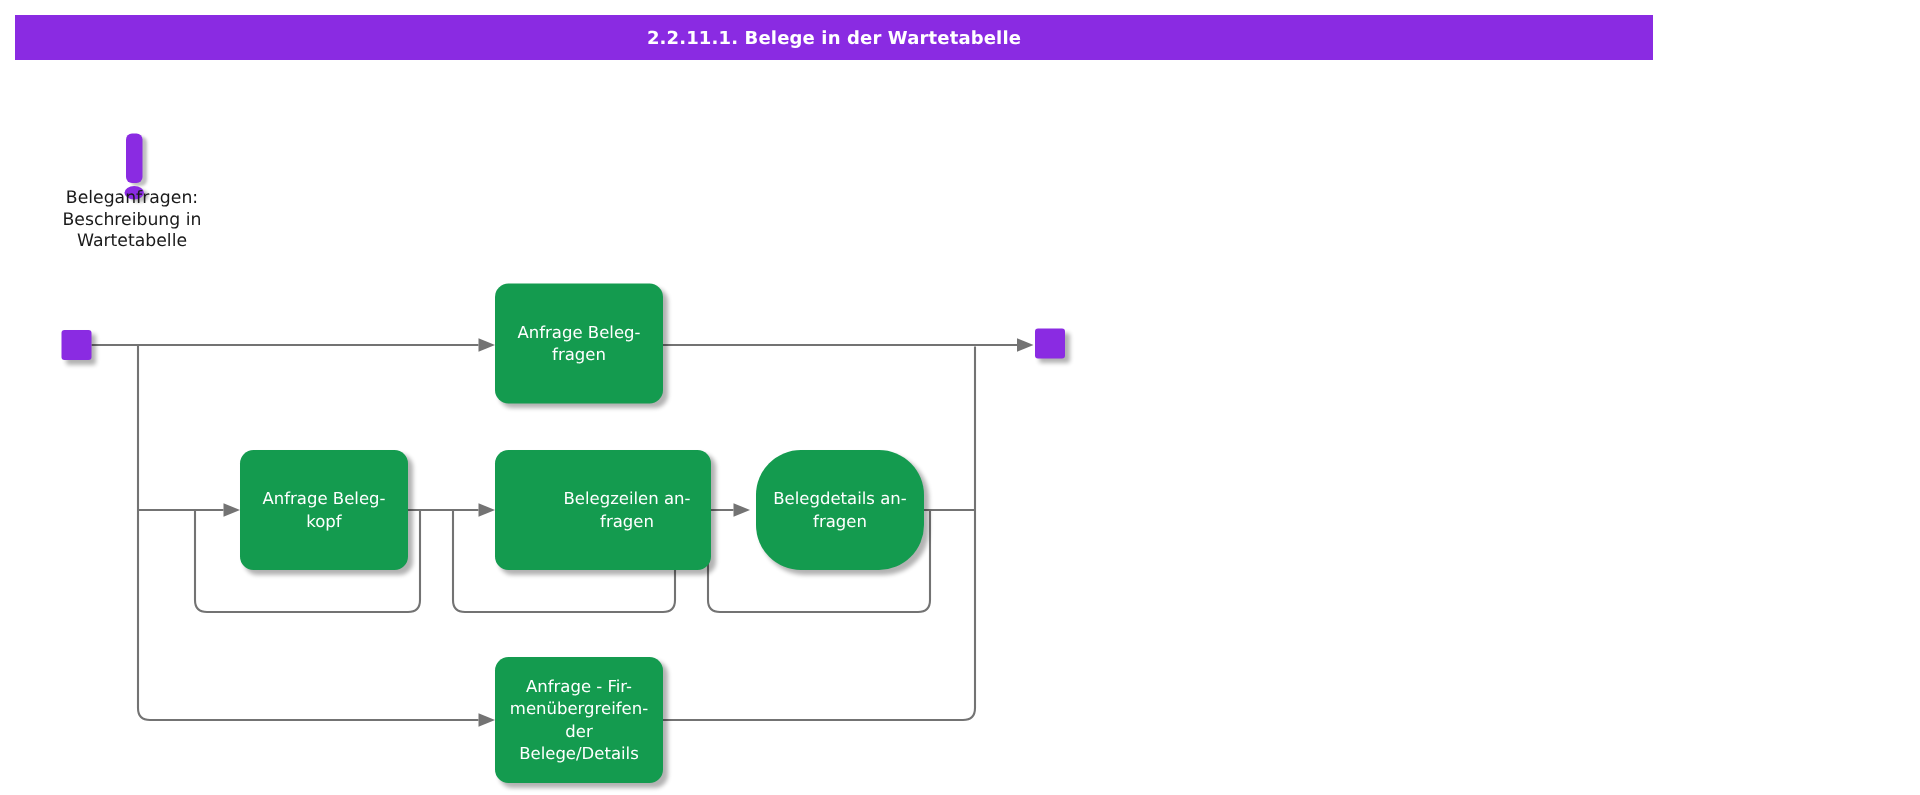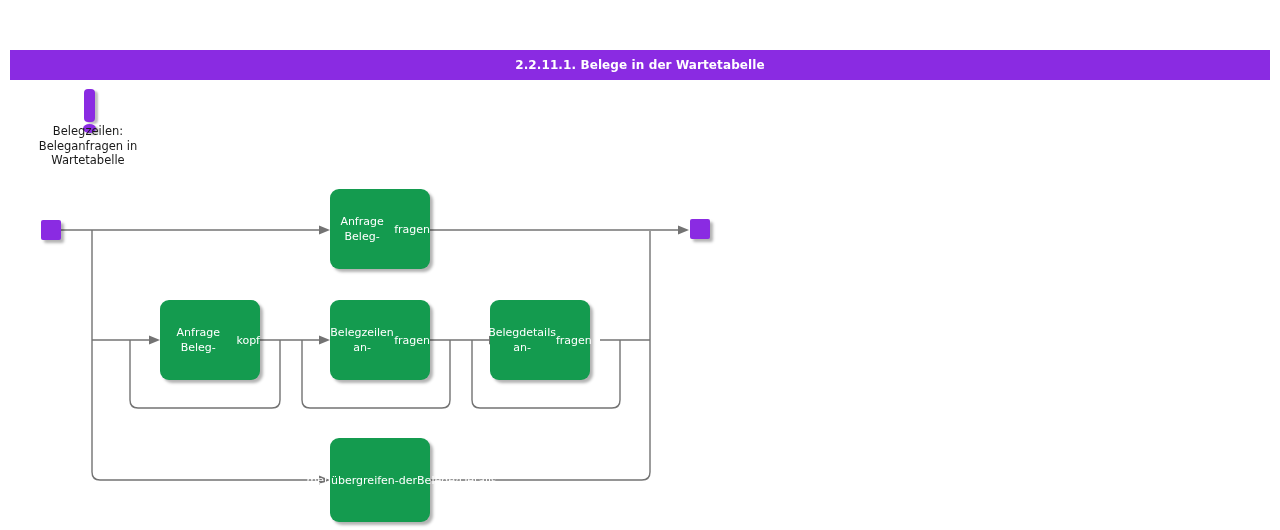--- a/index.html
+++ b/index.html
@@ -2,24 +2,24 @@
 <html style="--accent: #8A2BE2; --green: #149B4F; --line: #737373; --node-text: #FFFFFF; --title-text: #FFFFFF;"><head>
 <meta charset="utf-8">
 <style>
   html,body{margin:0;padding:0;background:#ffffff;}
   .page{
     position:relative;width:1280px;height:530px;background:#fff;overflow:hidden;
     font-family:"DejaVu Sans","Liberation Sans",sans-serif;
   }
   
   .title-bar{
-    position:absolute;left:10px;top:10px;width:1260px;height:30px;
+    position:absolute;left:10px;top:10px;width:1092px;height:30px;
     background:var(--accent);color:var(--title-text);
     display:flex;align-items:center;justify-content:center;
-    font-size:12px;font-weight:bold;letter-spacing:.1px;margin-top:40px;
+    font-size:12px;font-weight:bold;letter-spacing:.1px;
   }
   
   .note-group{position:absolute;left:0;top:0;}
   .excl-bar{
     position:absolute;left:84px;top:89px;width:11px;height:33px;
     background:var(--accent);border-radius:4px;
     box-shadow:3px 2px 2px rgba(0,0,0,.25);
   }
   .excl-dot{
     position:absolute;left:83px;top:124px;width:13px;height:9px;
@@ -29,29 +29,29 @@
   .note-text{
     position:absolute;left:18px;top:124px;width:140px;
     text-align:center;color:#1a1a1a;font-size:11.5px;line-height:14.5px;
   }
   
   svg.wires{position:absolute;left:0;top:0;}
   .wire{fill:none;stroke:var(--line);stroke-width:1.4px;}
   .arrowhead{fill:var(--line);stroke:none;}
   
   .node{
-    position:absolute;width:100px;background:var(--green);border-radius:9px;
+    position:absolute;width:112px;background:var(--green);border-radius:9px;
     box-shadow:3px 3px 3px rgba(0,0,0,.3);
-    display:flex;align-items:center;justify-content:center;
+    display:flex;flex-direction:column;align-items:center;justify-content:center;
     color:var(--node-text);font-size:11px;line-height:15px;text-align:center;
   }
   .node-belegtypen{left:330px;top:189px;height:80px;}
   .node-belegkopf{left:160px;top:300px;height:80px;}
-  .node-belegzeilen{left:330px;top:300px;height:80px;}
-  .node-belegdetails{left:490px;top:300px;height:80px;}
+  .node-belegzeilen{left:330px;top:300px;height:80px;padding-left:32px;}
+  .node-belegdetails{left:504px;top:300px;height:80px;border-radius:30px;}
   .node-firmen{left:330px;top:438px;height:84px;align-items:center;}
   
   .term{
     position:absolute;width:20px;height:20px;background:var(--accent);
     border-radius:2px;box-shadow:3px 3px 3px rgba(0,0,0,.3);
   }
   .start-node{left:41px;top:220px;}
   .end-node{left:690px;top:219px;}
 </style>
 </head>
@@ -62,22 +62,22 @@
   <div class="title-bar">
     <span>2.2.11.1. Belege in der Wartetabelle</span>
   </div>
 
   <div class="note-group">
     <span>
       <span class="excl-bar"></span>
       <span class="excl-dot"></span>
     </span>
     <div class="note-text">
-      <div>Belegzeilen:</div>
-      <div>Beleganfragen in</div>
+      <div>Beleganfragen:</div>
+      <div>Beschreibung in</div>
       <div>Wartetabelle</div>
     </div>
   </div>
 
   <svg class="wires" width="1280" height="530" viewBox="0 0 1280 530">
     <g>
 
       <path class="wire" d="M61 230 H319"></path>
 
       <path class="wire" d="M430 230 H678"></path>

